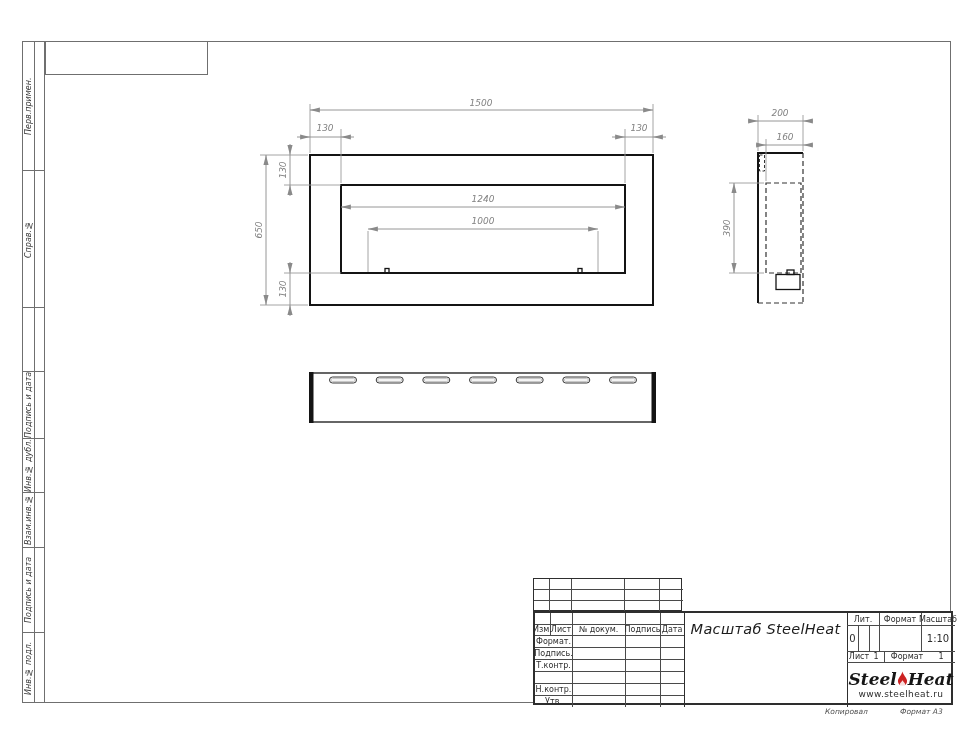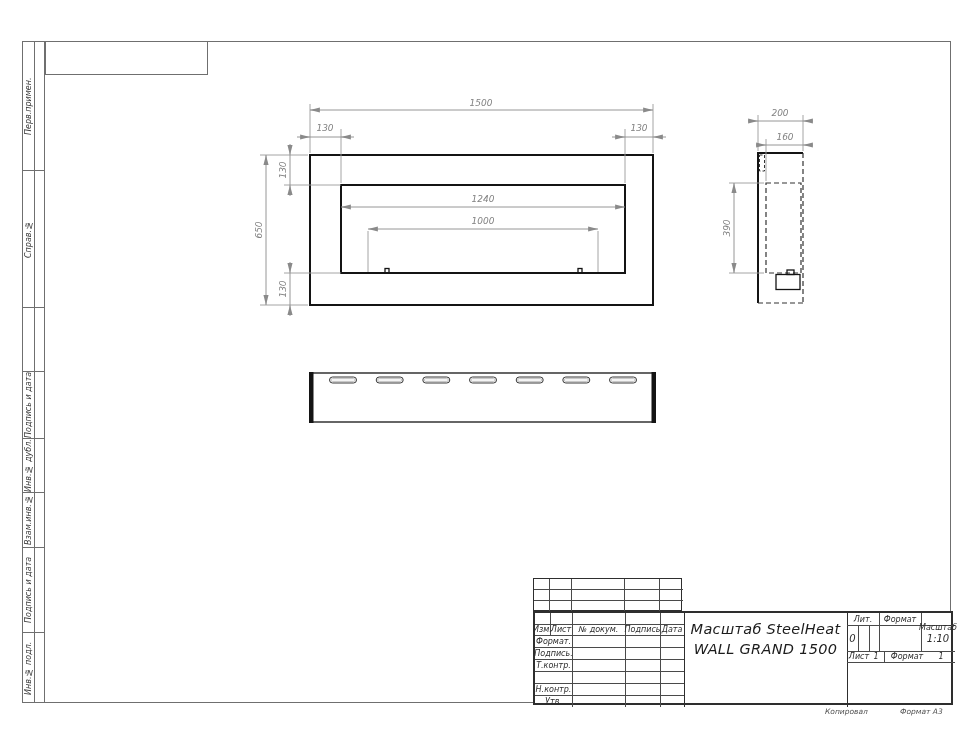--- a/index.html
+++ b/index.html
@@ -29,21 +29,21 @@
   .slot-inner{fill:none;stroke:#bdbdbd;stroke-width:0.8;}
   .thickbar{fill:#141414;stroke:none;}
   
   .tb{position:absolute;box-sizing:border-box;border:2px solid #2e2e2e;background:#fff;}
   .tb-rev{left:533px;top:578px;width:149px;height:33px;border-width:1.5px;}
   .tb-main{left:533px;top:611px;width:420px;height:94px;}
   .vl{position:absolute;display:block;border-left:1px solid #4a4a4a;width:0;}
   .vl.bold{border-left-width:1.5px;border-left-color:#2e2e2e;}
   .hl{position:absolute;display:block;border-top:1px solid #4a4a4a;height:0;}
   .cell{position:absolute;display:flex;align-items:center;justify-content:center;
-        font-size:8px;font-style:italic;color:#2c2c2c;white-space:nowrap;overflow:visible;}
+        font-size:8px;color:#2c2c2c;white-space:nowrap;overflow:visible;}
   .val{font-size:10px;}
   .doc-title{position:absolute;left:149px;top:6px;width:163px;text-align:center;
              font-style:italic;font-weight:500;color:#1c1c1c;font-size:14.5px;line-height:20px;letter-spacing:0.3px;}
   .logo-cell{position:absolute;left:312px;top:49px;width:108px;height:45px;display:flex;flex-direction:column;
              align-items:center;justify-content:center;}
   .logo-row{display:flex;align-items:center;font-family:"DejaVu Serif",serif;font-style:italic;font-weight:bold;
             font-size:17px;color:#161616;line-height:17px;}
   .logo-flame{width:13px;height:18px;margin:0 -1px;}
   .logo-url{font-size:9px;color:#2d2d2d;letter-spacing:0.4px;margin-top:0px;font-family:"DejaVu Sans",sans-serif;}
   .foot{position:absolute;font-size:7.5px;font-style:italic;color:#4f4f4f;text-align:left;}
@@ -235,33 +235,43 @@
     <span class="cell" style="left:125px;width:24px;top:11px;height:11px">Дата</span>
 
     <span class="cell" style="left:0;width:37px;top:22px;height:12px">Формат.</span>
     <span class="cell" style="left:0;width:37px;top:34px;height:12px">Подпись.</span>
     <span class="cell" style="left:0;width:37px;top:46px;height:12px">Т.контр.</span>
     <span class="cell" style="left:0;width:37px;top:70px;height:12px">Н.контр.</span>
     <span class="cell" style="left:0;width:37px;top:82px;height:12px">Утв.</span>
 
     <div class="doc-title">
       <div>Масштаб SteelHeat</div>
-      <div>WALL GRAND 1500</div>
     </div>
 
     <span class="cell" style="left:312px;width:32px;top:0;height:12px">Лит.</span>
     <span class="cell" style="left:344px;width:42px;top:0;height:12px">Формат</span>
-    <span class="cell" style="left:386px;width:34px;top:8px;height:12px">Масштаб</span>
+    <span class="cell" style="left:386px;width:34px;top:0;height:12px">Масштаб</span>
     <span class="cell val" style="left:312px;width:11px;top:12px;height:26px">0</span>
     <span class="cell val" style="left:344px;width:42px;top:12px;height:26px"></span>
     <span class="cell val" style="left:386px;width:34px;top:12px;height:26px">1:10</span>
 
     <span class="cell" style="left:312px;width:24px;top:38px;height:11px">Лист</span>
     <span class="cell" style="left:334px;width:14px;top:38px;height:11px">1</span>
     <span class="cell" style="left:351px;width:42px;top:38px;height:11px">Формат</span>
     <span class="cell" style="left:398px;width:16px;top:38px;height:11px">1</span>
 
+    <div class="logo-cell">
+      <div class="logo-row">
+        <span>Steel</span>
+        <svg class="logo-flame" viewBox="0 0 20 26">
+          <path d="M10 0 C11 6 17 9 17 15 A7 7 0 1 1 3 15 C3 10 8 7 10 0 Z" fill="#cc2222"></path>
+          <path d="M10 24 C12.5 24 14 22 14 20 C14 17.5 11.5 16.2 10 13.5 C8.5 16.2 6 17.5 6 20 C6 22 7.5 24 10 24 Z" fill="#ffffff" opacity="0.85"></path>
+        </svg>
+        <span>Heat</span>
+      </div>
+      <div class="logo-url">www.steelheat.ru</div>
+    </div>
   </div>
 
   <span class="foot" style="left:825px;top:707px;width:100px">Копировал</span>
   <span class="foot" style="left:900px;top:707px;width:56px">Формат А3</span>
 
 </div>
 
 </body></html>

